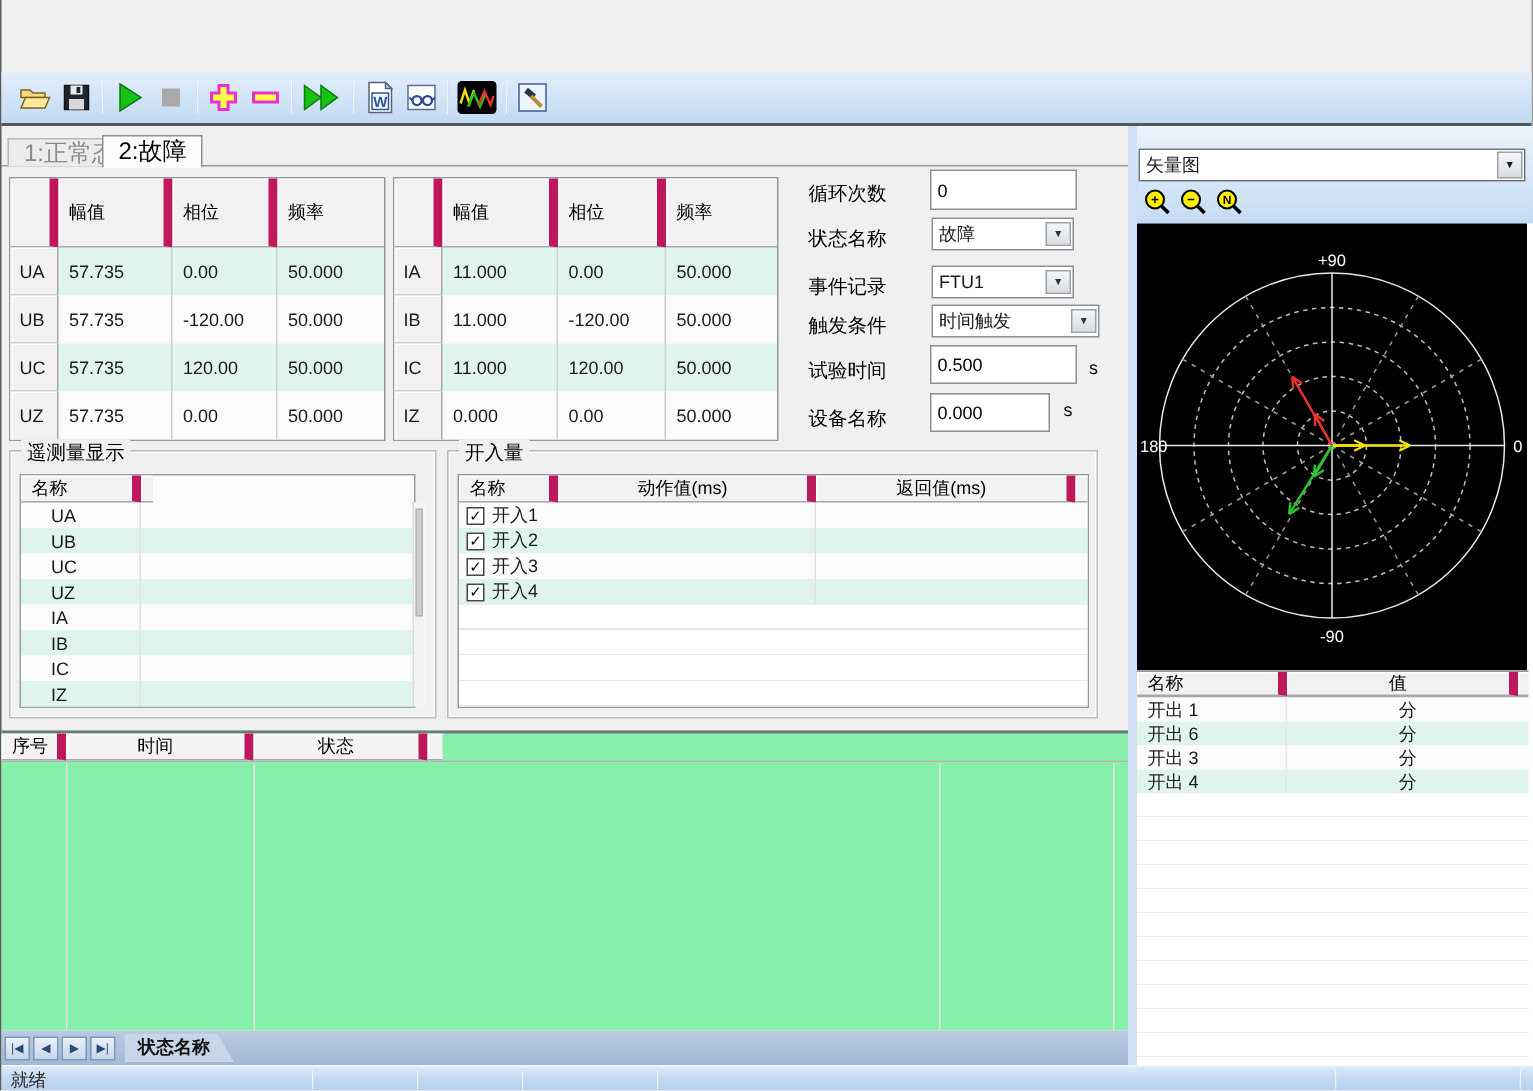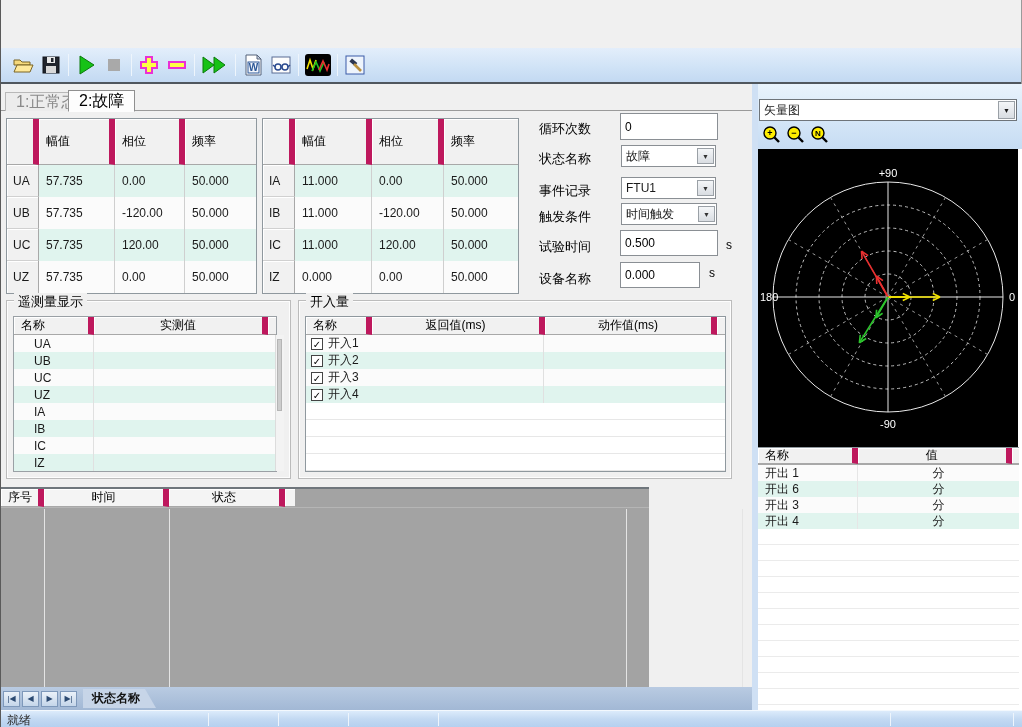--- a/index.html
+++ b/index.html
@@ -55,21 +55,21 @@
 
   .scrollbar-v { position:absolute; background:#f3f3f3; border-left:1px solid #dcdcdc; }
   .thumb { position:absolute; left:1px; background:#cdcdcd; border:1px solid #b5b5b5; }
 
   .stripes17 { background:repeating-linear-gradient(180deg,#fff 0 16px,#e7e7e7 16px 17px); }
   .stripes16 { background:repeating-linear-gradient(180deg,#fff 0 15px,#ebebeb 15px 16px); }
 
   .checkbox { width:12px; height:12px; border:1px solid #444; background:#fff; margin:0 5px 0 3px; font-size:10px; line-height:11px; text-align:center; color:#000; flex:0 0 auto; }
 
   
-  .event-area { position:absolute; left:0; top:487px; width:648px; height:200px; background:#a3a3a3; border-top:2px solid #6f767c; }
+  .event-area { position:absolute; left:0; top:487px; width:751px; height:200px; background:#86efac; border-top:2px solid #6f767c; }
   .vline { position:absolute; top:20px; bottom:0; width:1px; background:#e4e4e4; }
 
   
   .sheetbar { position:absolute; left:0; top:687px; width:751px; height:23px; background:linear-gradient(180deg,#b9cbe2,#a2b8d5); display:flex; align-items:center; }
   .navbtn { width:17px; height:16px; margin-left:2px; background:linear-gradient(180deg,#eaf1f9,#c5d6ea); border:1px solid #7e98ba; color:#2c4a72; font-size:8px; display:flex; align-items:center; justify-content:center; }
   .sheettab { margin-left:6px; height:19px; padding:0 16px 0 9px; background:#c7d5e8; clip-path:polygon(0 0,calc(100% - 11px) 0,100% 100%,0 100%); display:flex; align-items:center; font-weight:bold; font-size:12px; color:#111; }
 
   
   .divider { position:absolute; left:751px; top:84px; width:6px; height:626px; background:#cfe0f4; }
   .rpanel { position:absolute; left:757px; top:84px; width:265px; height:626px; background:#fff; }
@@ -250,37 +250,36 @@
   <div class="fctrl combo" style="top:145px; width:95px; height:22px; left:620px;">
     <span>故障</span>
     <span class="cbtn">▼</span>
   </div>
   <div class="flabel" style="top:182px;">事件记录</div>
   <div class="fctrl combo" style="top:177px; width:95px; height:22px; left:620px;">
     <span>FTU1</span>
     <span class="cbtn">▼</span>
   </div>
   <div class="flabel" style="top:208px;">触发条件</div>
-  <div class="fctrl combo" style="top:203px; width:96px; height:22px; left:620px;">
+  <div class="fctrl combo" style="top:203px; width:112px; height:22px; left:620px;">
     <span>时间触发</span>
     <span class="cbtn">▼</span>
   </div>
   <div class="flabel" style="top:238px;">试验时间</div>
   <input class="fctrl" style="top: 230px; width: 98px; height: 26px;" value="0.500">
   <div class="unit" style="left:725px; top:238px;">s</div>
   <div class="flabel" style="top:270px;">设备名称</div>
   <input class="fctrl" style="top: 262px; width: 80px; height: 26px;" value="0.000">
   <div class="unit" style="left:708px; top:266px;">s</div>
 
   <div class="gbox" style="left:5px; top:300px; width:285px; height:179px;">
     <span class="gtitle">遥测量显示</span>
     <div class="ptable" style="left:6px; top:15px; width:264px; border-color:#9aa0a5;">
       <div class="prow" style="height:18px;">
         <div class="hcell" style="width:80px;">名称</div>
-        <div class="hcell" style="width:174px; justify-content:center; padding-left:0;">实测值</div>
         <div class="hcell" style="width:8px; border-right:none;"></div>
       </div>
       <div class="prow white" style="height:17px;">
           <div class="dcell" style="width:80px; padding-left:20px; border-right:1px solid #e0e0e0;">UA</div>
           <div class="dcell" style="width:182px; border-right:none;"></div>
         </div>
       <div class="prow mint" style="height:17px;">
           <div class="dcell" style="width:80px; padding-left:20px; border-right:1px solid #e0e0e0;">UB</div>
           <div class="dcell" style="width:182px; border-right:none;"></div>
         </div>
@@ -312,22 +311,22 @@
     <div class="scrollbar-v" style="right:6px; top:34px; width:9px; height:136px;">
       <div class="thumb" style="top:4px; width:5px; height:72px;"></div>
     </div>
   </div>
 
   <div class="gbox" style="left:297px; top:300px; width:434px; height:179px;">
     <span class="gtitle">开入量</span>
     <div class="ptable" style="left:6px; top:15px; width:421px; height:156px; background:#fff;">
       <div class="prow" style="height:18px;">
         <div class="hcell" style="width:66px;">名称</div>
+        <div class="hcell" style="width:172px; justify-content:center; padding-left:0;">动作值(ms)</div>
         <div class="hcell" style="width:173px; justify-content:center; padding-left:0;">返回值(ms)</div>
-        <div class="hcell" style="width:172px; justify-content:center; padding-left:0;">动作值(ms)</div>
         <div class="hcell" style="width:8px; border-right:none;"></div>
       </div>
       <div class="prow white" style="height:17px;">
         <div class="dcell" style="width:238px; border-right:1px solid #e0e0e0; padding-left:2px;">
             <span class="checkbox">✓</span>
             <span>开入1</span>
           </div>
         <div class="dcell" style="width:181px; border-right:none;"></div>
       </div>
       <div class="prow mint" style="height:17px;">

